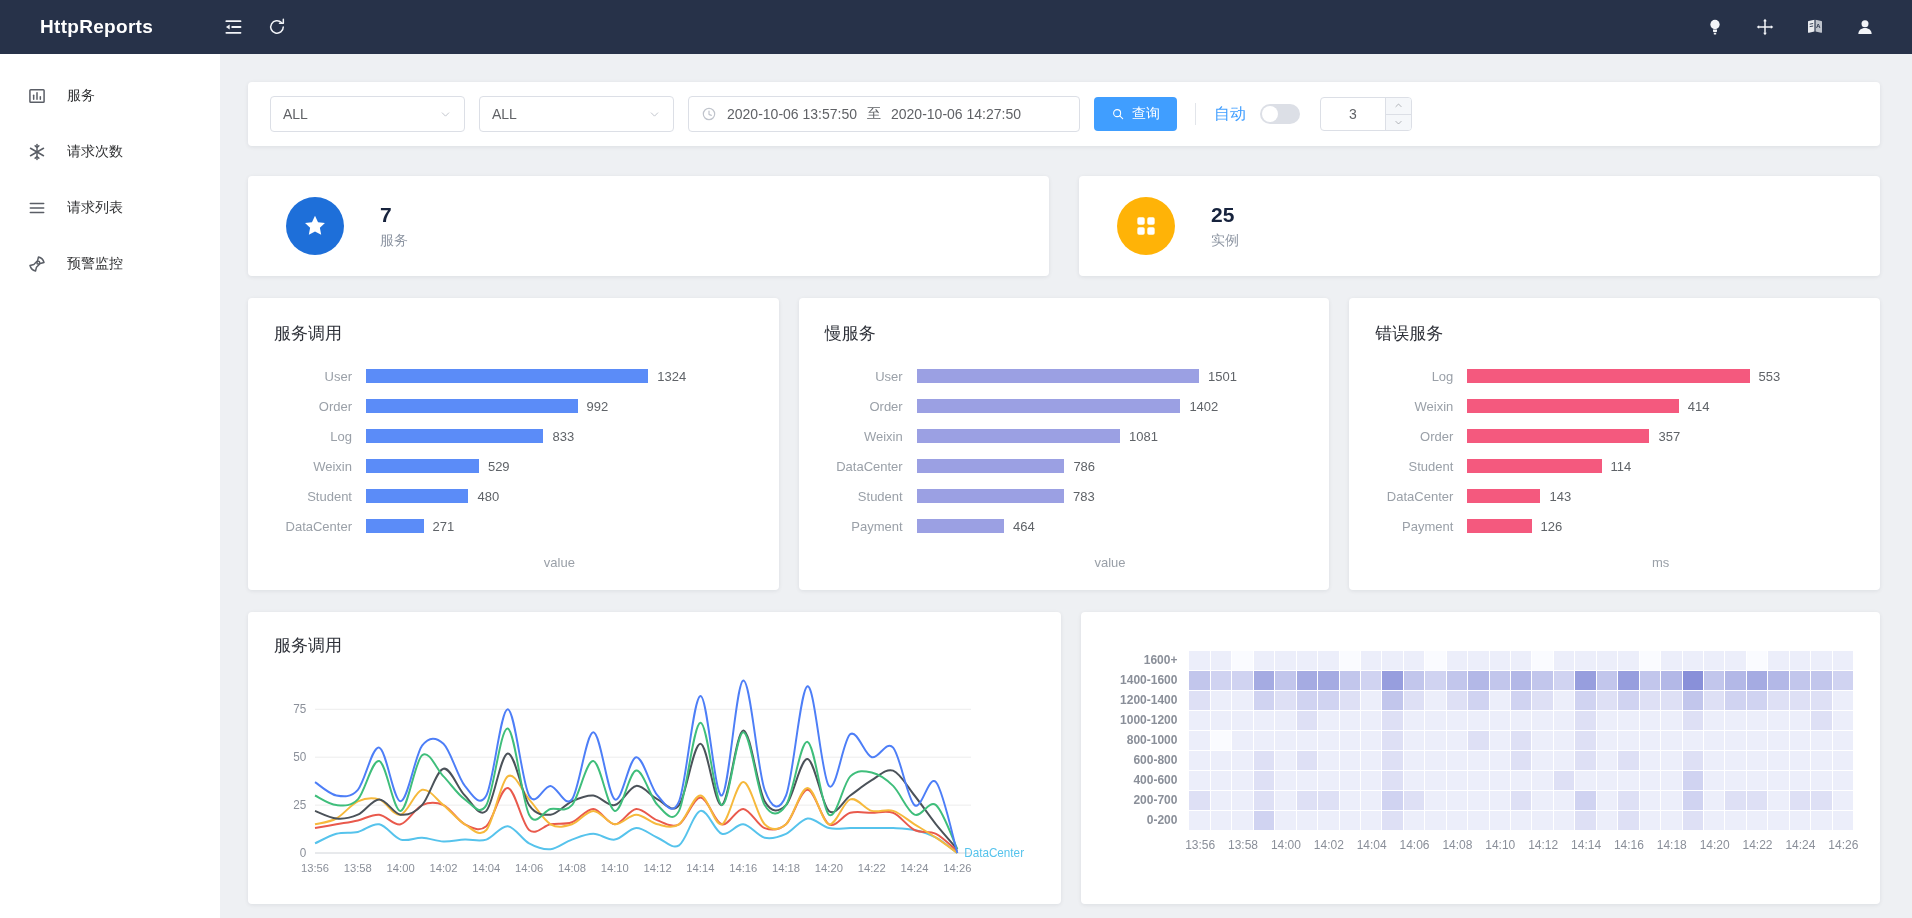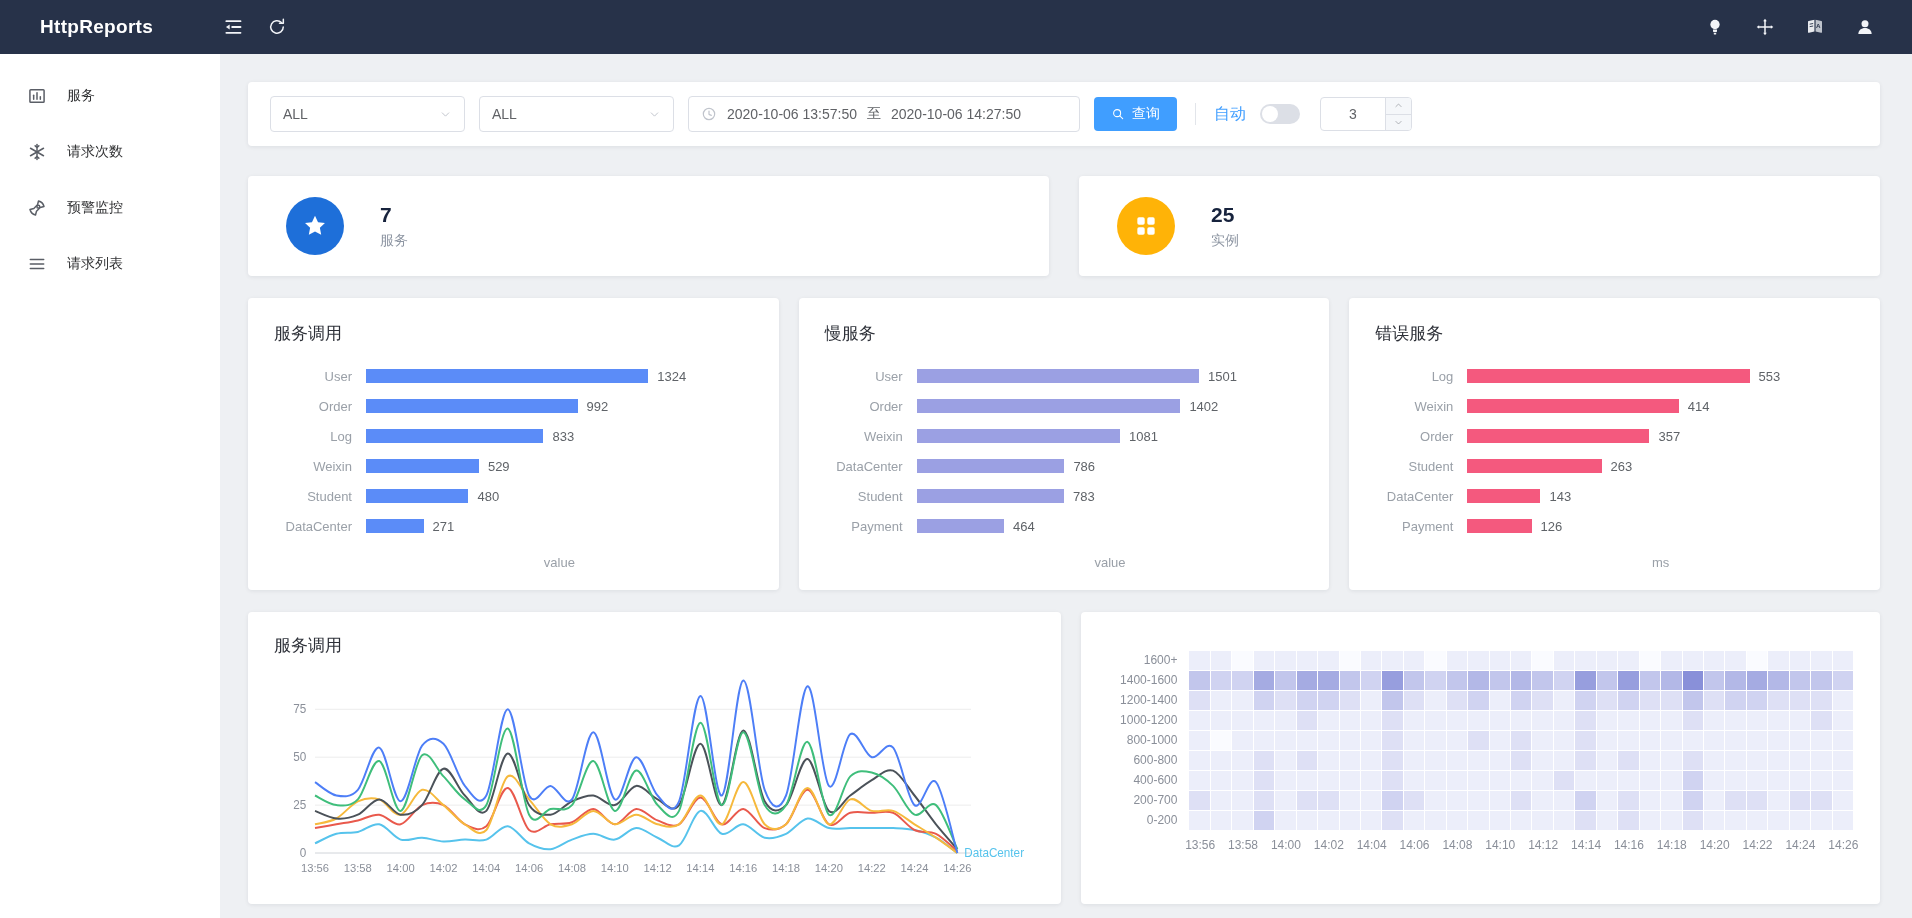--- a/index.html
+++ b/index.html
@@ -59,21 +59,21 @@
   .bar-fill{height:14px;}
   .bar-val{font-size:13px;color:#5f6368;margin-left:9px;}
   .bar-xlabel{text-align:center;padding-left:92px;font-size:13px;color:#9aa0a8;margin-top:14px;}
   
   .bottom-row{display:flex;gap:20px;margin-top:22px;}
   .line-card{flex:1.02;height:292px;padding:22px 26px 0 26px;}
   .heat-card{flex:1;height:292px;padding:22px 26px 0 26px;}
   .line-plot{margin-top:6px;}
   .heat-wrap{margin-top:16px;}
   .heat-row{display:flex;align-items:center;height:20px;}
-  .heat-label{width:82px;text-align:right;padding-right:12px;font-size:12px;color:#8a8f99;flex:none;}
+  .heat-label{width:82px;text-align:right;padding-right:12px;font-size:12px;color:#8a8f99;flex:none;font-weight:bold;}
   .heat-cells{flex:1;display:flex;height:19px;}
   .heat-cell{flex:1;margin-right:1px;}
   .heat-xaxis{position:relative;height:24px;margin-left:82px;}
   .heat-xaxis span{position:absolute;top:8px;transform:translateX(-50%);font-size:12px;color:#8a8f99;white-space:nowrap;}
 </style>
 </head>
 <body>
 
 <header class="navbar">
   <div class="brand">HttpReports</div>
@@ -150,35 +150,35 @@
             <line x1="4.2" y1="7.5" x2="19.8" y2="16.5"></line>
             <line x1="4.2" y1="16.5" x2="19.8" y2="7.5"></line>
             <path d="M9.8 4.6 L12 6.4 L14.2 4.6 M9.8 19.4 L12 17.6 L14.2 19.4"></path>
           </svg>
         </span>
                  <span class="side-label">请求次数</span>
       </div>
       <div class="side-item">
         <span class="icon">
           <svg viewBox="0 0 24 24" stroke="currentColor" fill="none" stroke-width="1.8" stroke-linecap="round" stroke-linejoin="round">
-            <path d="M13.8 3.6 c3.2 .8 5.8 3.4 6.6 6.6 l-4.6 1.2 -4.4 4.4 -1.2 4.6 c-3.2 -.8 -5.8 -3.4 -6.6 -6.6 l4.6 -1.2 4.4 -4.4 Z"></path>
-            <circle cx="13.6" cy="10.4" r="1.7"></circle>
-          </svg>
-        </span>
-                 <span class="side-label">预警监控</span>
-      </div>
-      <div class="side-item">
-        <span class="icon">
-          <svg viewBox="0 0 24 24" stroke="currentColor" fill="none" stroke-width="1.8" stroke-linecap="round" stroke-linejoin="round">
             <line x1="4" y1="6.5" x2="20" y2="6.5"></line>
             <line x1="4" y1="12" x2="20" y2="12"></line>
             <line x1="4" y1="17.5" x2="20" y2="17.5"></line>
           </svg>
         </span>
                  <span class="side-label">请求列表</span>
+      </div>
+      <div class="side-item">
+        <span class="icon">
+          <svg viewBox="0 0 24 24" stroke="currentColor" fill="none" stroke-width="1.8" stroke-linecap="round" stroke-linejoin="round">
+            <path d="M13.8 3.6 c3.2 .8 5.8 3.4 6.6 6.6 l-4.6 1.2 -4.4 4.4 -1.2 4.6 c-3.2 -.8 -5.8 -3.4 -6.6 -6.6 l4.6 -1.2 4.4 -4.4 Z"></path>
+            <circle cx="13.6" cy="10.4" r="1.7"></circle>
+          </svg>
+        </span>
+                 <span class="side-label">预警监控</span>
       </div>
     </nav>
 
   <main class="main">
 
     <div class="card filter-card">
       <div class="select">
         <span>ALL</span>
         <span class="chev">
             <svg viewBox="0 0 24 24" stroke="currentColor" fill="none" stroke-width="1.8" stroke-linecap="round" stroke-linejoin="round" style="width:13px;height:13px">
@@ -382,21 +382,21 @@
       <span class="bar-cat">Order</span>
       <span class="bar-area">
         <span class="bar-fill" style="width:47.1%;background:#f4597e"></span>
         <span class="bar-val">357</span>
       </span>
             </div>
             <div class="bar-row">
       <span class="bar-cat">Student</span>
       <span class="bar-area">
         <span class="bar-fill" style="width:34.7%;background:#f4597e"></span>
-        <span class="bar-val">263</span>
+        <span class="bar-val">114</span>
       </span>
             </div>
             <div class="bar-row">
       <span class="bar-cat">DataCenter</span>
       <span class="bar-area">
         <span class="bar-fill" style="width:18.9%;background:#f4597e"></span>
         <span class="bar-val">143</span>
       </span>
             </div>
             <div class="bar-row">

